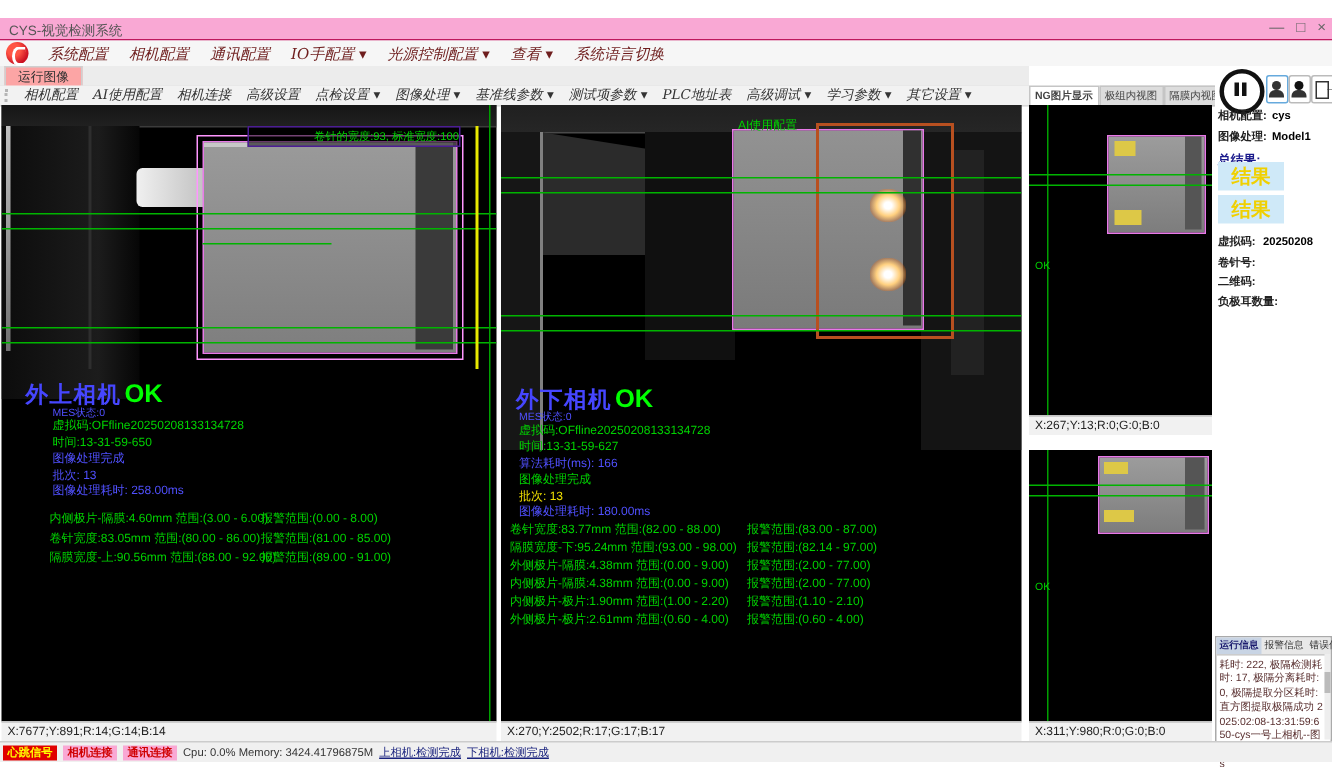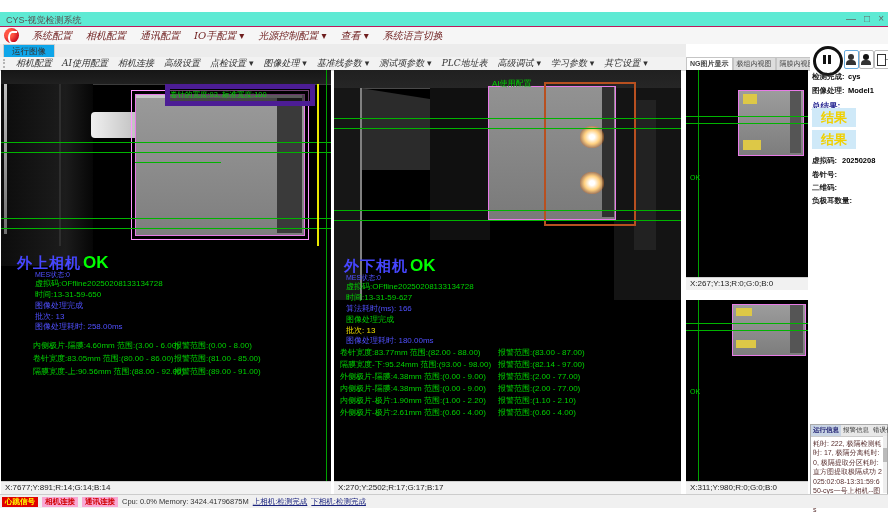--- a/index.html
+++ b/index.html
@@ -1,32 +1,32 @@
 <!DOCTYPE html>
 <html><head>
 <meta charset="utf-8">
 <style>
   html,body{margin:0;padding:0}
   body{width:888px;height:522px;position:relative;background:#fff;
        font-family:"Liberation Sans",sans-serif;overflow:hidden;color:#222}
   .abs{position:absolute}
   
-  .titlebar{left:0;top:12px;width:888px;height:14px;background:#5eead4;border-bottom:1px solid #be185d}
+  .titlebar{left:0;top:12px;width:888px;height:14px;background:#f9a8d4;border-bottom:1px solid #be185d}
   .title-text{left:6px;top:2px;font-size:9px;color:#555;white-space:nowrap}
   .win-btns{right:4px;top:0;height:14px;display:flex;gap:8px;align-items:center}
   .win-btns span{font-size:10px;color:#666;line-height:14px;cursor:default}
   .menubar{left:0;top:27px;width:888px;height:17px;background:#f6f6f6;display:flex;align-items:center}
   .logo{width:15px;height:15px;margin:0 6px 0 4px;border-radius:50%;
         background:radial-gradient(circle at 35% 35%,#ff5544 0 30%,#cc1122 70%);position:relative}
   .logo:after{content:"";position:absolute;left:4px;top:3px;width:7px;height:9px;border:2px solid #fff;
         border-right:none;border-radius:50% 0 0 50%}
   .menu-item{font-family:"DejaVu Serif",serif;font-style:italic;font-size:10px;color:#6e1d1d;
         padding:0 7px;white-space:nowrap}
   .tabstrip{left:0;top:44px;width:686px;height:13px;background:#ececec;border-bottom:1px solid #cfcfcf}
-  .run-tab{left:3px;top:0;height:12px;background:#0ea5e9;border:1px solid #cfcfcf;border-bottom:none;
+  .run-tab{left:3px;top:0;height:12px;background:#fca5a5;border:1px solid #cfcfcf;border-bottom:none;
         font-size:8.5px;padding:1px 8px 0 8px;color:#333}
   .toolbar{left:0;top:57px;width:686px;height:13px;background:#f2f2f2;border-bottom:1px solid #d8d8d8;
         display:flex;align-items:center}
   .tool-grip{width:3px;height:9px;margin:0 3px;border-left:2px dotted #b5b5b5}
   .tool-item{font-family:"DejaVu Serif",serif;font-style:italic;font-size:9px;color:#333;
         padding:0 5px;white-space:nowrap}
   
   .cam{background:#000;overflow:hidden}
   .cam-left{left:1px;top:70px;width:330px;height:411px}
   .cam-mid{left:334px;top:70px;width:347px;height:411px}
@@ -37,22 +37,22 @@
   .bar-prev2{left:686px;top:481px;width:118px}
   .bar-prev1{left:686px;top:277px;width:118px}
   .hline{position:absolute;height:1px;background:#00b400}
   .vline{position:absolute;width:1px}
   .g{color:#00d200;font-size:8px;white-space:nowrap}
   .b{color:#5050ff;font-size:8px;white-space:nowrap}
   .yy{color:#f0e000;font-size:8px;white-space:nowrap}
   .tiny{font-size:7px}
   .cam-title{color:#4646ff;font-weight:bold;font-size:15px;letter-spacing:1px}
   .cam-ok{color:#00ff00;font-weight:bold;font-size:17px;margin-left:2px}
-  .roi-box{position:absolute;border:5px solid #4c1d95;background:rgba(0,0,0,.55);
-        color:#00d200;font-size:7.5px;text-align:left;line-height:12px;white-space:nowrap}
+  .roi-box{position:absolute;border:1px solid #4c1d95;background:rgba(0,0,0,.55);
+        color:#00d200;font-size:7.5px;text-align:right;line-height:12px;white-space:nowrap}
   .row{position:relative;height:13px}
   .row .alarm{position:absolute;top:0}
   
   .preview{background:#000;overflow:hidden}
   .prev1{left:686px;top:70px;width:122px;height:207px}
   .prev2{left:686px;top:300px;width:122px;height:181px}
   .prev-tabs{left:686px;top:57px;height:13px;display:flex}
   .ptab{font-size:7px;color:#444;background:#ddd;border:1px solid #c5c5c5;padding:1px 3px 0 3px;
         white-space:nowrap;height:11px}
   .ptab.sel{background:#fff;font-weight:bold}
@@ -247,21 +247,21 @@
   <div class="mini-btn sel" style="left:34px">
     <div class="person"></div>
   </div>
   <div class="mini-btn" style="left:49px">
     <div class="person" style="background:#111"></div>
   </div>
   <div class="mini-btn" style="left:64px;width:14px">
     <div class="door"></div>
     <span class="door-arrow">→</span>
   </div>
-  <span class="abs plabel" style="left:2px;top:28px">检测完成:</span>
+  <span class="abs plabel" style="left:2px;top:28px">相机配置:</span>
   <span class="abs pvalue" style="left:38px;top:28px">cys</span>
   <span class="abs plabel" style="left:2px;top:42px">图像处理:</span>
   <span class="abs pvalue" style="left:38px;top:42px">Model1</span>
   <span class="abs plabel" style="left:2px;top:57px;color:#1a1a8c;font-size:8.5px">总结果:</span>
   <div class="result-box" style="top:64px">结果</div>
   <div class="result-box" style="top:86px">结果</div>
   <span class="abs plabel" style="left:2px;top:112px">虚拟码:</span>
   <span class="abs pvalue" style="left:32px;top:112px">20250208</span>
   <span class="abs plabel" style="left:2px;top:126px">卷针号:</span>
   <span class="abs plabel" style="left:2px;top:139px">二维码:</span>

